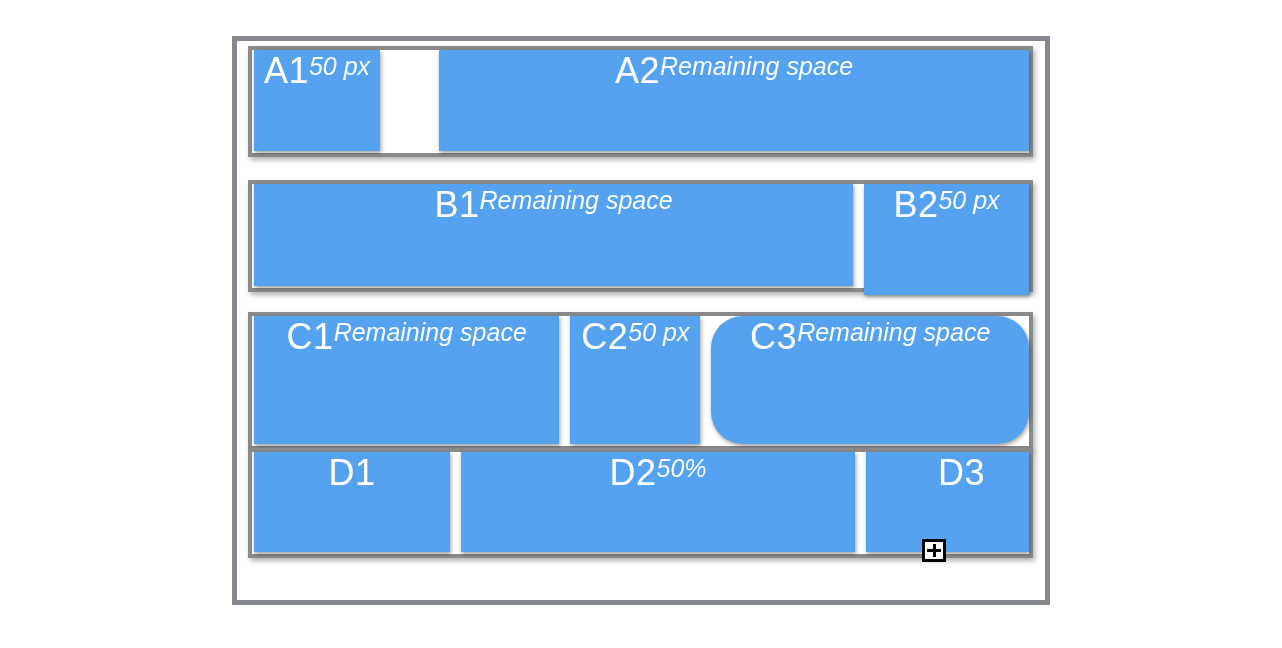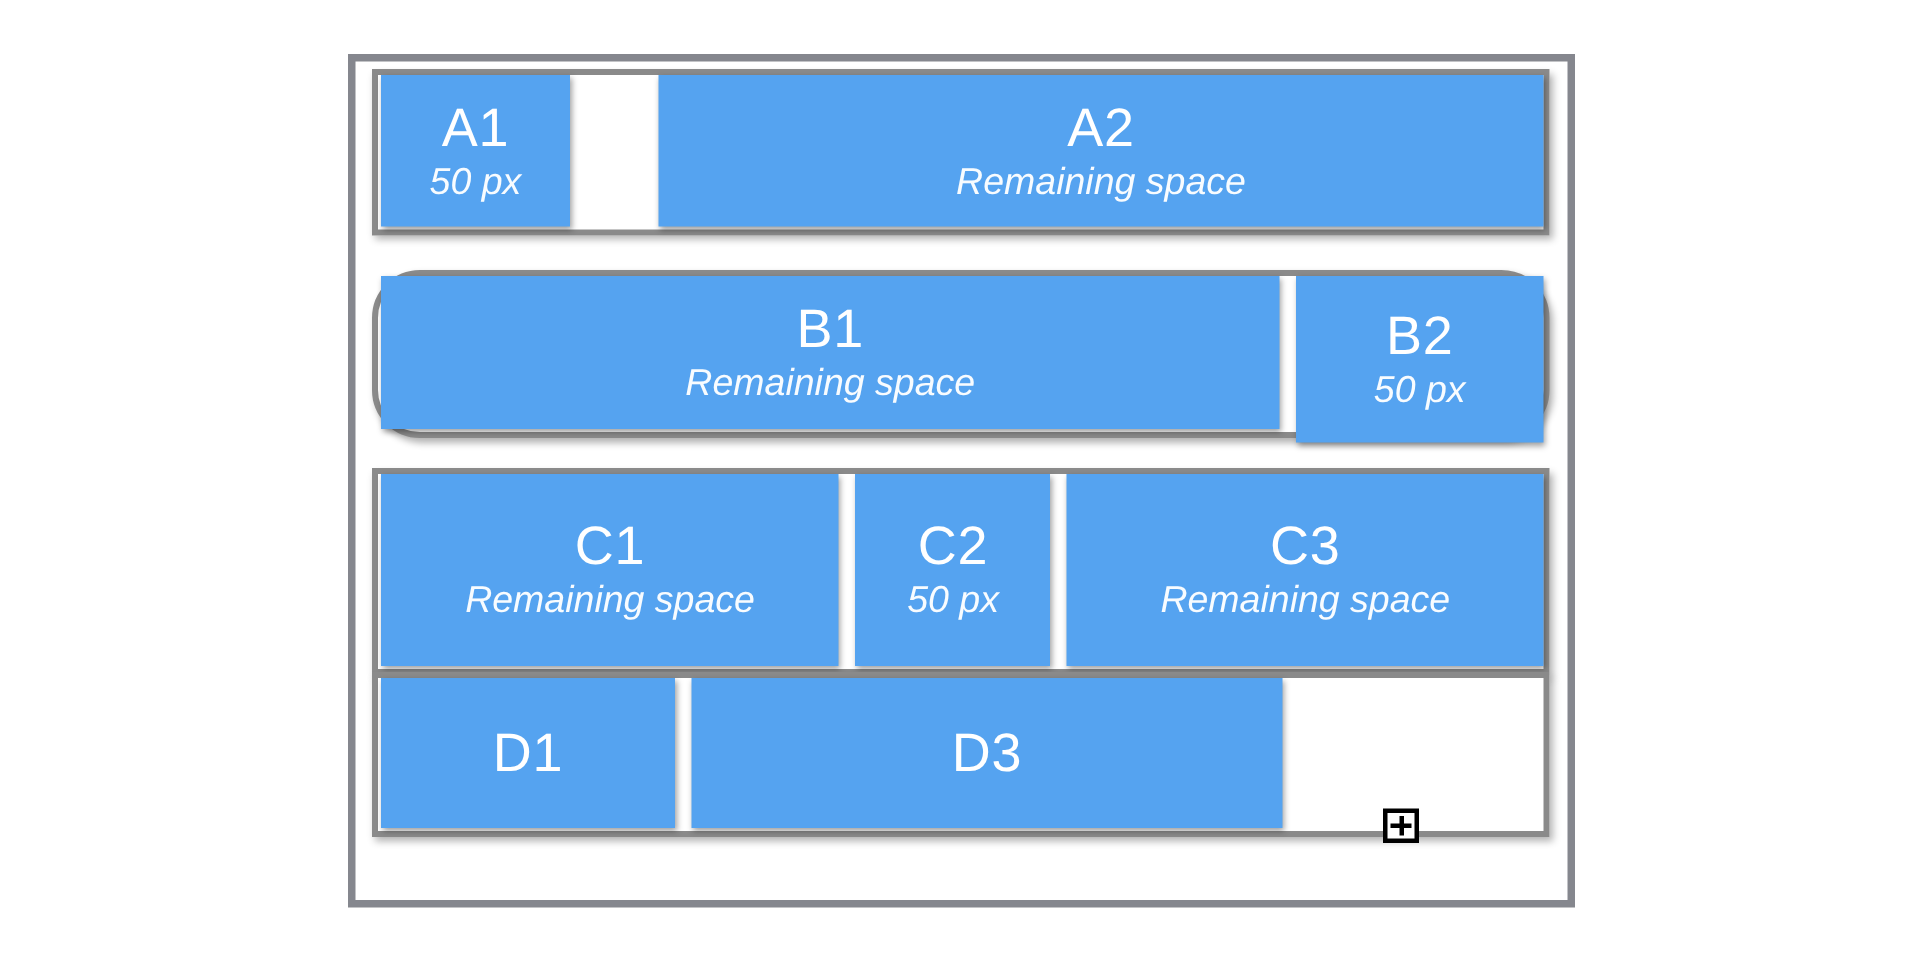--- a/index.html
+++ b/index.html
@@ -31,22 +31,22 @@
   .row-a { top: 5px;   height: 111px; }
   .row-b { top: 139px; height: 112px; }
   .row-c { top: 271px; height: 138px; }
   .row-d { top: 407px; height: 110px; }
 
   .flex-box {
     background: #55a3f0;
     box-shadow: 1px 2px 4px rgba(0,0,0,0.38);
     color: #ffffff;
     display: flex;
-    flex-direction: column;
-    align-items: center;
+    flex-direction: row;
+    align-items: flex-start;
     justify-content: center;
     text-align: center;
     overflow: hidden;
   }
   .box-title {
     font-size: 36px;
     font-weight: 300;
     line-height: 1.15;
     letter-spacing: 0.5px;
   }
@@ -58,26 +58,26 @@
     font-style: italic;
   }
 
   
   .row-a .flex-box:nth-child(1) { width: 126px; flex: 0 0 auto; }
   .row-a .flex-box:nth-child(2) { flex: 1 1 auto; margin-left: 48px; }
 
   
   .row-b .flex-box:nth-child(1) { flex: 1 1 auto; }
   .row-b .flex-box:nth-child(2) { width: 165px; flex: 0 0 auto; margin-bottom: -9px; }
-  .row-b { overflow: visible; border-radius: 32px; }
+  .row-b { overflow: visible; }
 
   
   .row-c .flex-box:nth-child(1) { flex: 1 1 0; }
   .row-c .flex-box:nth-child(2) { width: 130px; flex: 0 0 auto; }
-  .row-c .flex-box:nth-child(3) { flex: 1.04 1 0; }
+  .row-c .flex-box:nth-child(3) { flex: 1.04 1 0; border-radius: 32px; }
 
   
   .row-d .flex-box:nth-child(1) { width: 196px; flex: 0 0 auto; }
   .row-d .flex-box:nth-child(2) { width: 394px; flex: 0 0 auto; }
   .row-d .flex-box:nth-child(3) { flex: 1 1 auto; padding-left: 28px; }
 
   
   .cell-cursor {
     position: absolute;
     left: 685px; top: 498px;
@@ -140,19 +140,23 @@
       <div class="box-title">C3</div>
       <div class="box-subtitle">Remaining space</div>
     </div>
   </div>
 
   <div class="flex-row row-d">
     <div class="flex-box">
       <div class="box-title">D1</div>
     </div>
     <div class="flex-box">
+      <div class="box-title">D2</div>
+      <div class="box-subtitle">50%</div>
+    </div>
+    <div class="flex-box">
       <div class="box-title">D3</div>
     </div>
   </div>
 
   <div class="cell-cursor"></div>
 
 </div>
 
 </body></html>

